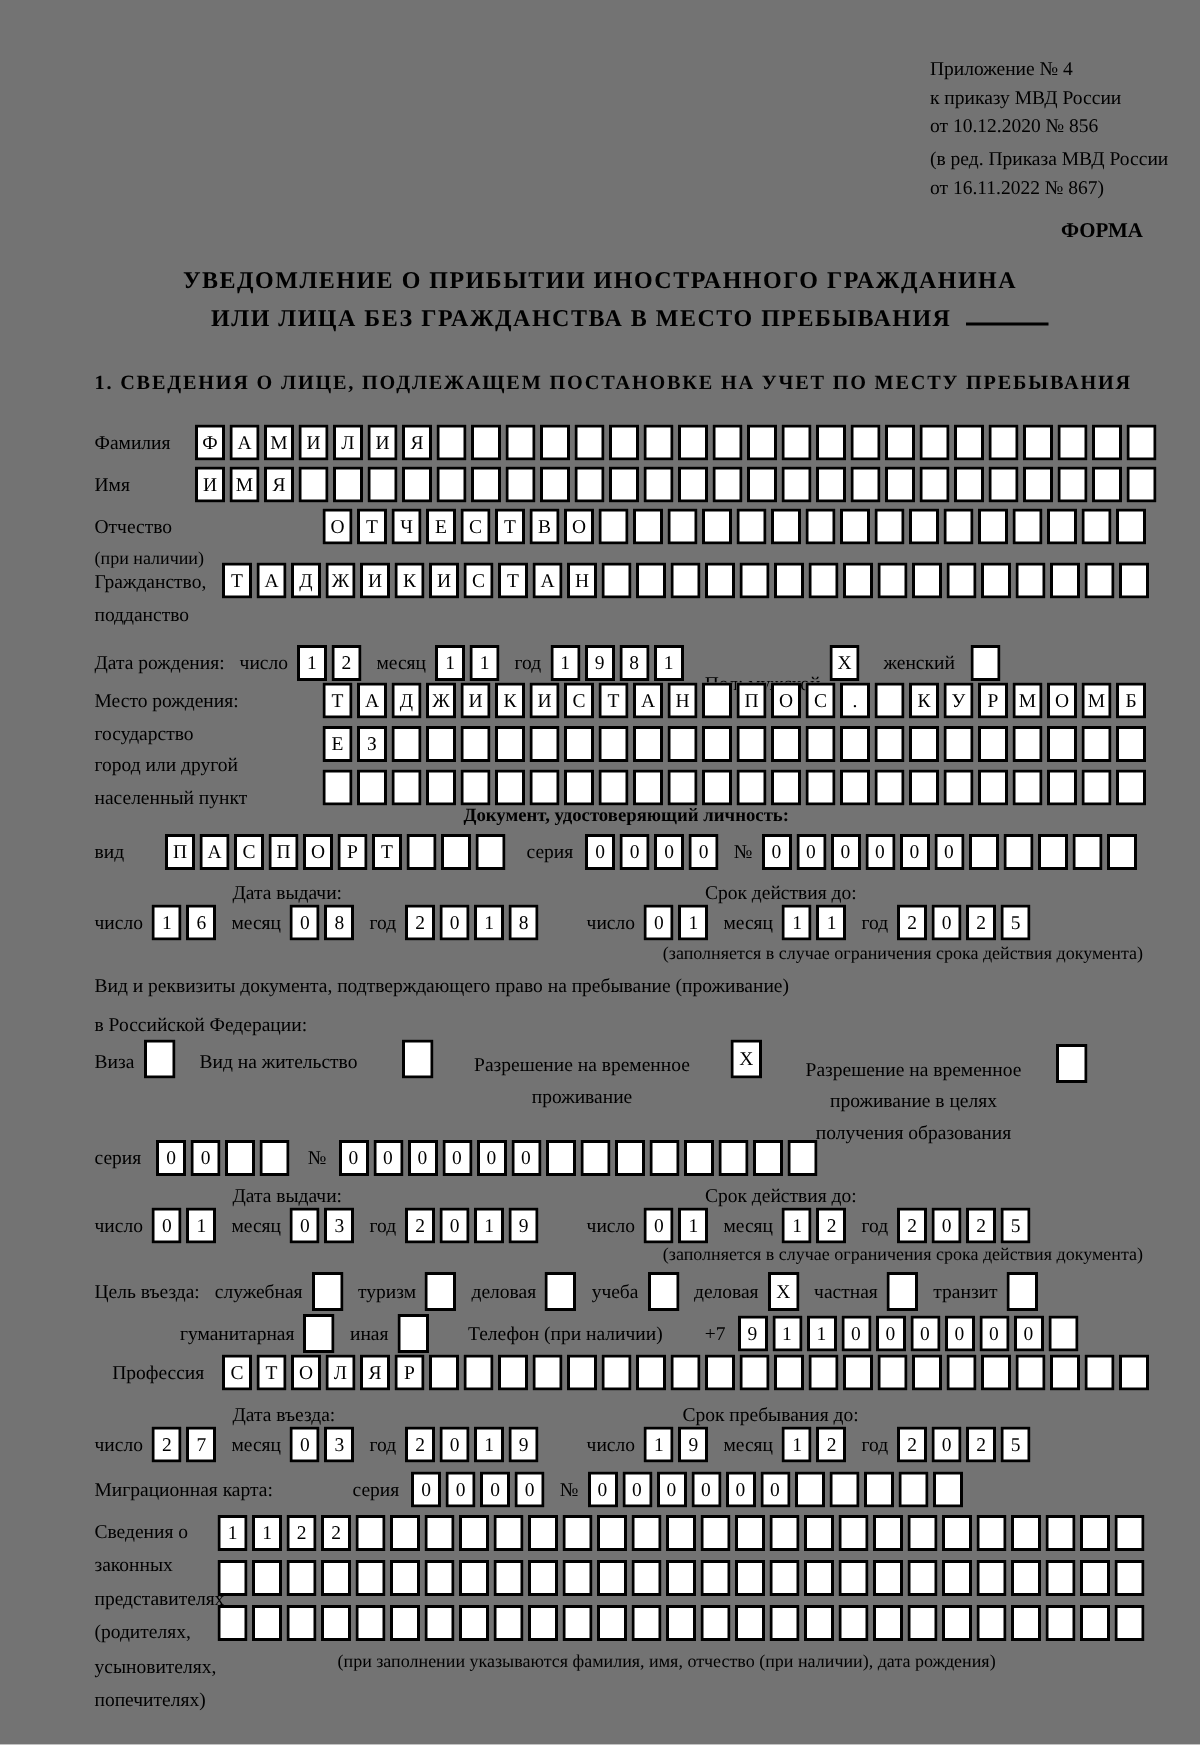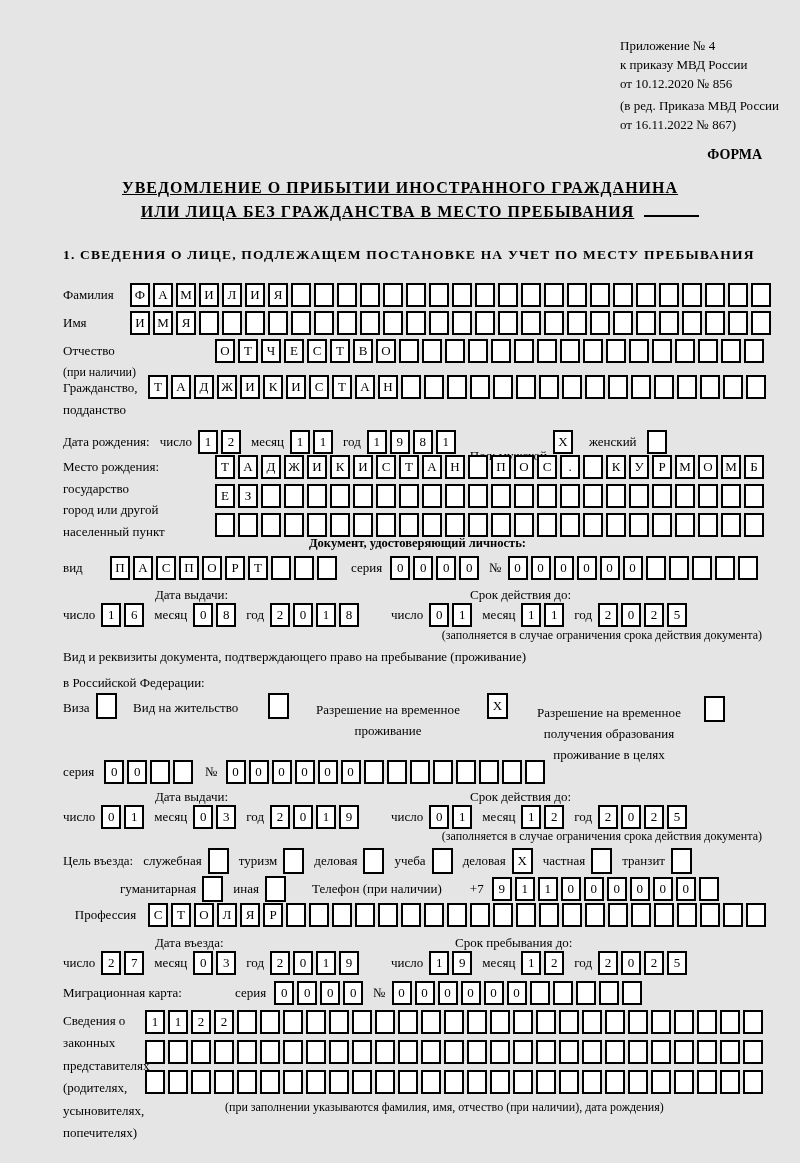--- a/index.html
+++ b/index.html
@@ -1,29 +1,29 @@
 <!DOCTYPE html>
 <html lang="ru"><head>
 <meta charset="utf-8">
 <style>
   html,body{margin:0;padding:0;background:#ffffff;}
-  .page{position:relative;width:800px;height:1163px;background:#e5e5e5;color:#000;
+  .page{position:relative;width:800px;height:1163px;background:#737373;color:#000;
         font-family:"Liberation Serif","DejaVu Serif",serif;overflow:hidden;}
   .abs{position:absolute;}
   .row{position:absolute;display:flex;align-items:center;}
   .lbl{font-size:13px;white-space:nowrap;}
   .sm{font-size:12px;white-space:nowrap;text-align:center;}
   .b{font-weight:bold;}
   .cells{display:flex;gap:3px;flex:none;}
   .cell{box-sizing:border-box;flex:none;width:20px;height:24px;border:2px solid #000;
         display:flex;align-items:center;justify-content:center;font-size:13px;background:#fff;}
   .cb .cell, .cell.cb{width:21px;height:26px;}
   .hdr{font-size:13px;line-height:19px;}
   .hdr2{margin-top:3px;}
-  .title{width:800px;text-align:center;font-weight:bold;font-size:16px;letter-spacing:1px;text-decoration:underline;}
+  .title{width:800px;text-align:center;font-weight:bold;font-size:16px;letter-spacing:1px;}
   .sec{font-size:13.5px;letter-spacing:1.2px;}
   .blank{display:inline-block;width:55px;height:14px;border-bottom:2px solid #000;margin-left:10px;}
   .dw{font-size:13px;margin-left:10px;margin-right:6px;white-space:nowrap;}
   .dw.first{margin-left:0;}
   .grp{display:flex;align-items:center;}
   .grp2{margin-left:32px;}
   .stack{font-size:13px;line-height:21.5px;}
   .stack3{font-size:13px;line-height:22.4px;}
   .ctr{text-align:center;line-height:21px;font-size:13px;}
   .pitem{display:flex;align-items:center;margin-left:10px;}
@@ -410,22 +410,22 @@
     <div>Разрешение на временное</div>
     <div>проживание</div>
   </div>
   <div class="row" style="left:487px;top:693px;">
       <span class="cells cb">
         <span class="cell cb">X</span>
       </span>
     </div>
   <div class="abs ctr" style="left:520px;top:702px;width:178px;">
     <div>Разрешение на временное</div>
+    <div>проживание в целях</div>
     <div>получения образования</div>
-    <div>проживание в целях</div>
   </div>
   <div class="row" style="left:704px;top:696px;">
       <span class="cells cb">
         <span class="cell cb"></span>
       </span>
     </div>
 
   <div class="row" style="left:63px;top:760px;">
     <span class="lbl" style="margin-right:10px;">серия</span>
     <span class="cells">

